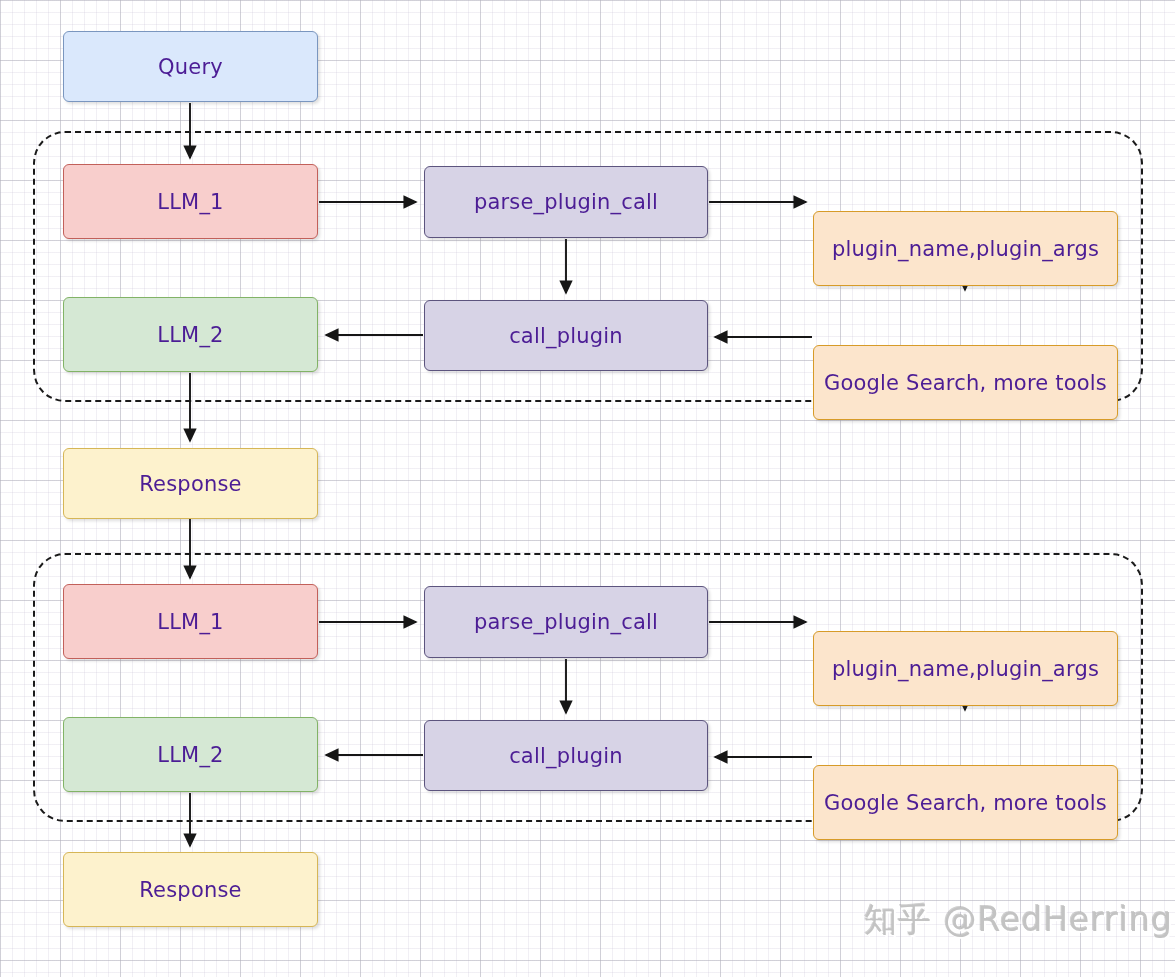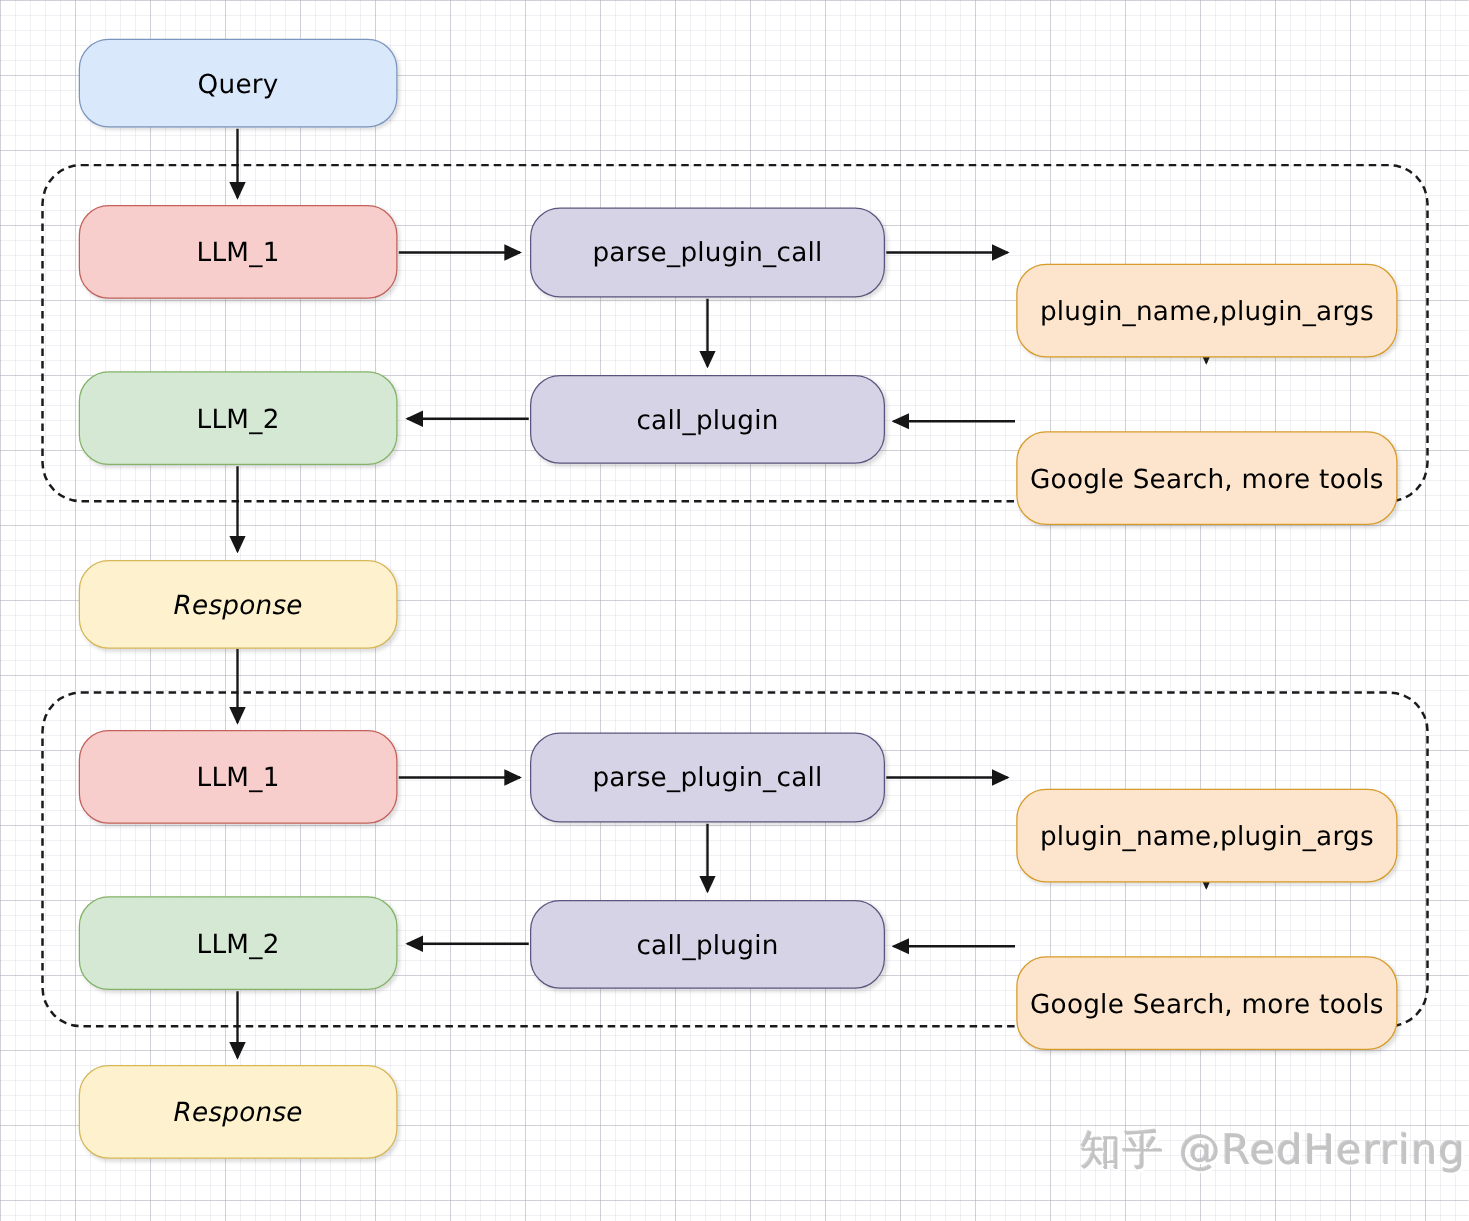--- a/index.html
+++ b/index.html
@@ -22,31 +22,31 @@
     background-image:
       linear-gradient(to right, rgba(176,176,186,0.50) 1px, transparent 1px),
       linear-gradient(to bottom, rgba(176,176,186,0.50) 1px, transparent 1px),
       linear-gradient(to right, rgba(205,200,218,0.28) 1px, transparent 1px),
       linear-gradient(to bottom, rgba(205,200,218,0.28) 1px, transparent 1px);
     background-size: 60px 60px, 60px 60px, 12px 12px, 12px 12px;
   }
 
   .node {
     position:absolute; display:flex; align-items:center; justify-content:center;
-    border-radius:24px; border:1.6px solid #888;
-    font-size:21px; color:#000000; letter-spacing:0.2px;
+    border-radius:6px; border:1.6px solid #888;
+    font-size:21px; color:#4c1d95; letter-spacing:0.2px;
     box-shadow:2px 2px 3px rgba(80,80,80,0.18);
     text-align:center; white-space:nowrap;
   }
   .blue   { background:var(--blue-fill);   border-color:var(--blue-stroke); }
   .red    { background:var(--red-fill);    border-color:var(--red-stroke);text-align:center; }
   .purple { background:var(--purple-fill); border-color:var(--purple-stroke); }
   .orange { background:var(--orange-fill); border-color:var(--orange-stroke);margin-top:48px; }
   .green  { background:var(--green-fill);  border-color:var(--green-stroke); }
-  .yellow { background:var(--yellow-fill); border-color:var(--yellow-stroke);font-style:italic; }
+  .yellow { background:var(--yellow-fill); border-color:var(--yellow-stroke); }
 
   .loop-box {
     position:absolute; border:2.4px dashed var(--dash-color); border-radius:32px;
     background:transparent;
   }
 
   svg.wires { position:absolute; left:0; top:0; pointer-events:none; }
 
   .watermark {
     position:absolute; left:840px; top:898px; width:320px;

